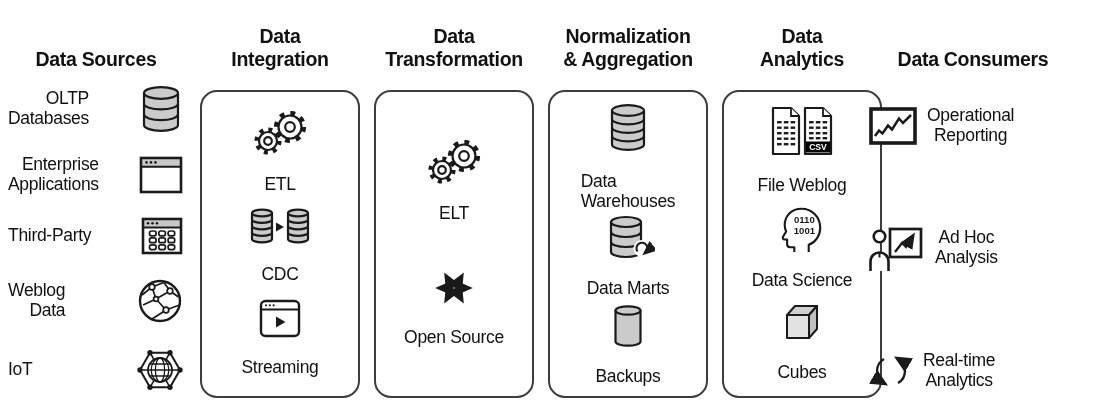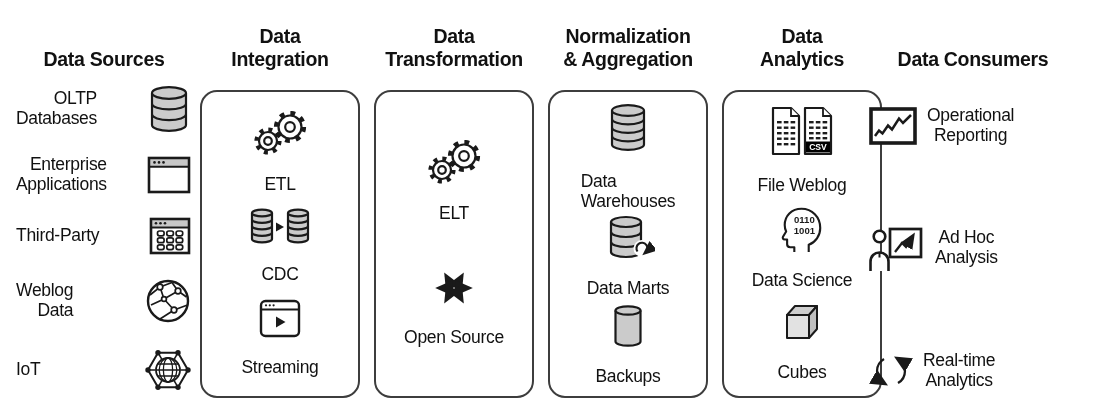--- a/index.html
+++ b/index.html
@@ -1,19 +1,19 @@
 <!DOCTYPE html>
 <html><head>
 <meta charset="utf-8">
 <style>
   html,body{margin:0;padding:0;background:#fff;}
   body{font-family:"Liberation Sans", sans-serif; color:#111;}
   .diagram{position:relative;width:1100px;height:414px;background:#fff;overflow:hidden;}
   .col{position:absolute;top:12px;}
-  .c1{left:16px;width:176px;}
+  .c1{left:8px;width:176px;}
   .c2{left:200px;width:160px;}
   .c3{left:374px;width:160px;}
   .c4{left:548px;width:160px;}
   .c5{left:722px;width:160px;}
   .c6{left:868px;width:210px;}
   .header{margin:0;height:58px;display:flex;align-items:flex-end;justify-content:center;
           text-align:center;font-size:19.5px;line-height:1.15;white-space:pre-line;
           font-weight:700;letter-spacing:-0.3px;}
   .boxed .rows{margin-top:20px;height:308px;border:2.5px solid #3d3d3d;border-radius:17px;
                box-sizing:border-box;display:flex;flex-direction:column;

